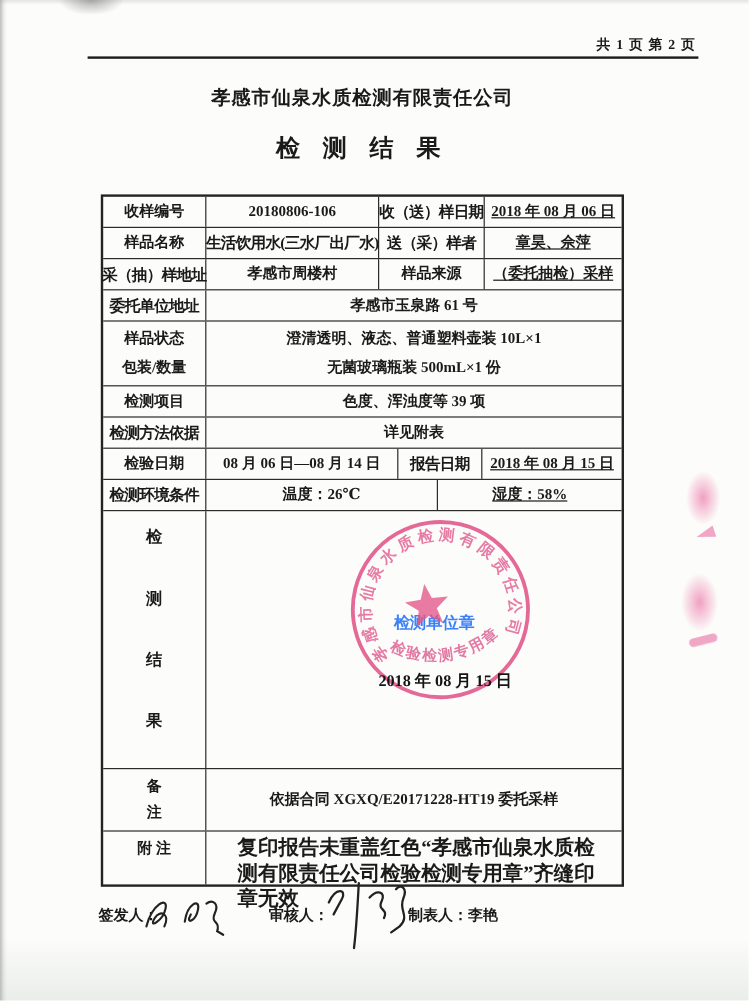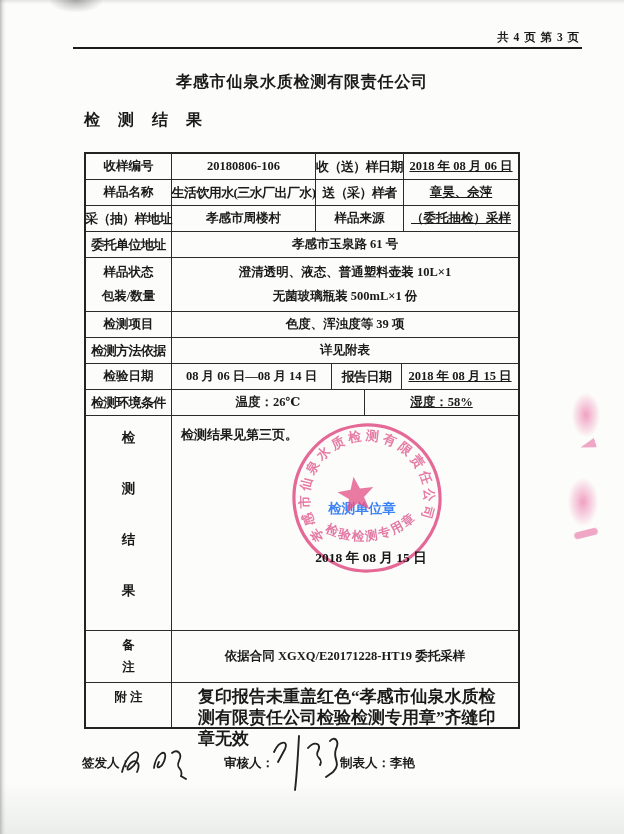--- a/index.html
+++ b/index.html
@@ -17,24 +17,24 @@
     background:linear-gradient(180deg, rgba(140,140,140,.22), rgba(0,0,0,0)); }
   .smudge-tl { position:absolute; left:50px; top:0; width:52px; height:12px;
     background:radial-gradient(ellipse at 50% 0%, rgba(110,110,110,.55), rgba(0,0,0,0) 75%); }
   .tint-bottom { position:absolute; left:0; bottom:0; width:100%; height:52px;
     background:linear-gradient(0deg, rgba(168,184,176,.22), rgba(0,0,0,0)); }
   
   .page-info { position:absolute; top:30px; right:44px; font-size:11.5px; font-weight:bold; letter-spacing:1px; }
   .header-rule { position:absolute; top:47px; left:73px; width:509px; height:2px; background:#1c1c1c; }
   .title-company { position:absolute; top:72px; left:84px; width:436px; text-align:center;
     font-size:16px; font-weight:bold; letter-spacing:0.8px; }
-  .title-doc { position:absolute; top:110px; left:84px; width:436px; text-align:left;
-    font-size:16px; font-weight:bold; letter-spacing:7px; }
-  
-  .rtable { position:absolute; left:84px; top:152px; width:436px; border:2px solid #232323;
+  .title-doc { position:absolute; top:110px; left:84px; width:436px; text-align:center;
+    font-size:20px; font-weight:bold; letter-spacing:7px; }
+  
+  .rtable { position:absolute; left:84px; top:162px; width:436px; border:2px solid #232323;
     display:flex; flex-direction:column; }
   .trow { display:flex; border-bottom:1.4px solid #2b2b2b; }
   .trow:last-child { border-bottom:none; }
   .td { border-right:1.4px solid #2b2b2b; display:flex; align-items:center; justify-content:center;
     text-align:center; font-size:12.5px; font-weight:bold; white-space:nowrap; }
   .td:last-child { border-right:none; }
   .tight { letter-spacing:-0.6px; font-size:13px; }
   .c-l { width:86px; }
   .c-v1 { width:144px; }
   .c-l2 { width:88px; }
@@ -71,21 +71,21 @@
 </head>
 <body>
 
 <div class="page">
 
   <div class="edge-left"></div>
   <div class="edge-top"></div>
   <div class="smudge-tl"></div>
   <div class="tint-bottom"></div>
 
-  <div class="page-info">共 4 页 第 3 页</div>
+  <div class="page-info">共 1 页 第 2 页</div>
   <div class="header-rule"></div>
   <div class="title-company">孝感市仙泉水质检测有限责任公司</div>
   <div class="title-doc">检 测 结 果</div>
 
   <div class="rtable">
 
     <div class="trow h26">
       <div class="td c-l">收样编号</div>
       <div class="td c-v1">20180806-106</div>
       <div class="td c-l2 tight">收（送）样日期</div>
@@ -146,21 +146,20 @@
     </div>
 
     <div class="trow h215">
       <div class="td c-l result-label">
         <span>检</span>
         <span>测</span>
         <span>结</span>
         <span>果</span>
       </div>
       <div class="td full result-content">
-        <div class="result-note">检测结果见第三页。</div>
 
         <div class="stamp-center-label">检测单位章</div>
 
         <svg class="stamp-wrap" viewBox="0 0 158 158" width="158" height="158">
           <defs>
             <path id="arcTop" d="M 31.5 112.3 A 58 58 0 1 1 126.5 112.3" fill="none"></path>
             <path id="arcBottom" d="M 31 105 A 80 80 0 0 0 127 105" fill="none"></path>
           </defs>
           <circle cx="79" cy="79" r="73" fill="none" stroke="#e0477f" stroke-width="3.2" opacity="0.88"></circle>
           <text font-size="13" font-weight="bold" fill="#e26294" letter-spacing="3.6" opacity="0.9" font-family="Liberation Serif, DejaVu Serif, serif">

